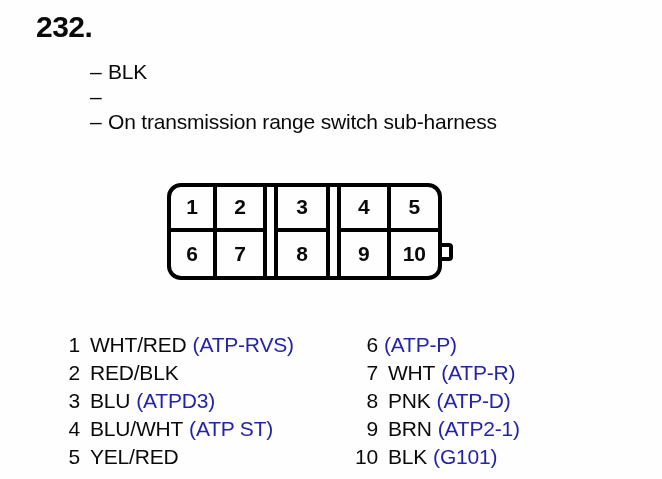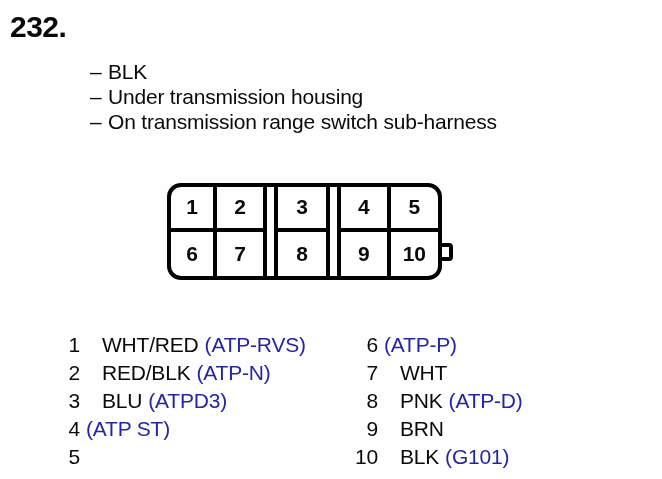--- a/index.html
+++ b/index.html
@@ -7,21 +7,21 @@
     width:662px;height:479px;position:relative;overflow:hidden;
     background:#fefefe;color:#0a0a0a;
     font-family:"Liberation Sans","DejaVu Sans",sans-serif;
   }
   
   .title-row{
     position:absolute;left:10px;top:10px;width:645px;
     display:flex;align-items:baseline;
     font-weight:bold;font-size:30px;letter-spacing:-0.5px;white-space:nowrap;
   }
-  .title-num{margin-right:17px;}
+  .title-num{margin-right:17px;margin-left:26px;}
   
   .notes{
     position:absolute;left:90px;top:59px;
     font-size:21px;line-height:25px;letter-spacing:-0.2px;
   }
   .note-line{display:flex;}
   .note-dash{width:18px;flex:0 0 18px;}
   
   .connector-wrap{position:absolute;left:167px;top:183px;width:300px;height:100px;}
   .latch-tab{
@@ -46,38 +46,37 @@
   .b-r{border-right:4px solid #000;}
   .b-b{border-bottom:4px solid #000;}
   
   .pin-list{position:absolute;top:331px;font-size:21px;line-height:28px;letter-spacing:-0.2px;}
   .pin-list-left{left:40px;}
   .pin-list-right{left:310px;}
   .pin-row{display:flex;white-space:nowrap;}
   .pin-num{text-align:right;flex:0 0 auto;}
   .pin-list-left .pin-num{width:40px;}
   .pin-list-right .pin-num{width:68px;}
-  .pin-wire{margin-left:22px;}
+  .pin-wire{margin-left:10px;}
   .pin-sig{margin-left:6px;color:#2424aa;}
 </style>
 </head>
 <body>
 
 <div class="title-row">
   <span class="title-num">232.</span>
 </div>
 
 <div class="notes">
   <div class="note-line">
     <span class="note-dash">–</span>
     <span>BLK</span>
   </div>
   <div class="note-line">
     <span class="note-dash">–</span>
-    <span>Under transmission housing</span>
   </div>
   <div class="note-line">
     <span class="note-dash">–</span>
     <span>On transmission range switch sub-harness</span>
   </div>
 </div>
 
 <div class="connector-wrap">
   <div class="latch-tab"></div>
   <div class="connector">
@@ -104,52 +103,55 @@
 
 <div class="pin-list pin-list-left">
   <div class="pin-row">
     <span class="pin-num">1</span>
     <span class="pin-wire">WHT/RED</span>
     <span class="pin-sig">(ATP-RVS)</span>
   </div>
   <div class="pin-row">
     <span class="pin-num">2</span>
     <span class="pin-wire">RED/BLK</span>
-    <span class="pin-sig">(ATP-N)</span>
   </div>
   <div class="pin-row">
     <span class="pin-num">3</span>
     <span class="pin-wire">BLU</span>
     <span class="pin-sig">(ATPD3)</span>
   </div>
   <div class="pin-row">
     <span class="pin-num">4</span>
+    <span class="pin-wire">BLU/WHT</span>
     <span class="pin-sig">(ATP ST)</span>
   </div>
   <div class="pin-row">
     <span class="pin-num">5</span>
+    <span class="pin-wire">YEL/RED</span>
   </div>
 </div>
 
 <div class="pin-list pin-list-right">
   <div class="pin-row">
     <span class="pin-num">6</span>
     <span class="pin-sig">(ATP-P)</span>
   </div>
   <div class="pin-row">
     <span class="pin-num">7</span>
     <span class="pin-wire">WHT</span>
+    <span class="pin-sig">(ATP-R)</span>
   </div>
   <div class="pin-row">
     <span class="pin-num">8</span>
     <span class="pin-wire">PNK</span>
     <span class="pin-sig">(ATP-D)</span>
   </div>
   <div class="pin-row">
     <span class="pin-num">9</span>
     <span class="pin-wire">BRN</span>
+    <span class="pin-sig">(ATP2-1)</span>
   </div>
   <div class="pin-row">
     <span class="pin-num">10</span>
     <span class="pin-wire">BLK</span>
     <span class="pin-sig">(G101)</span>
   </div>
 </div>
 
 </body></html>

